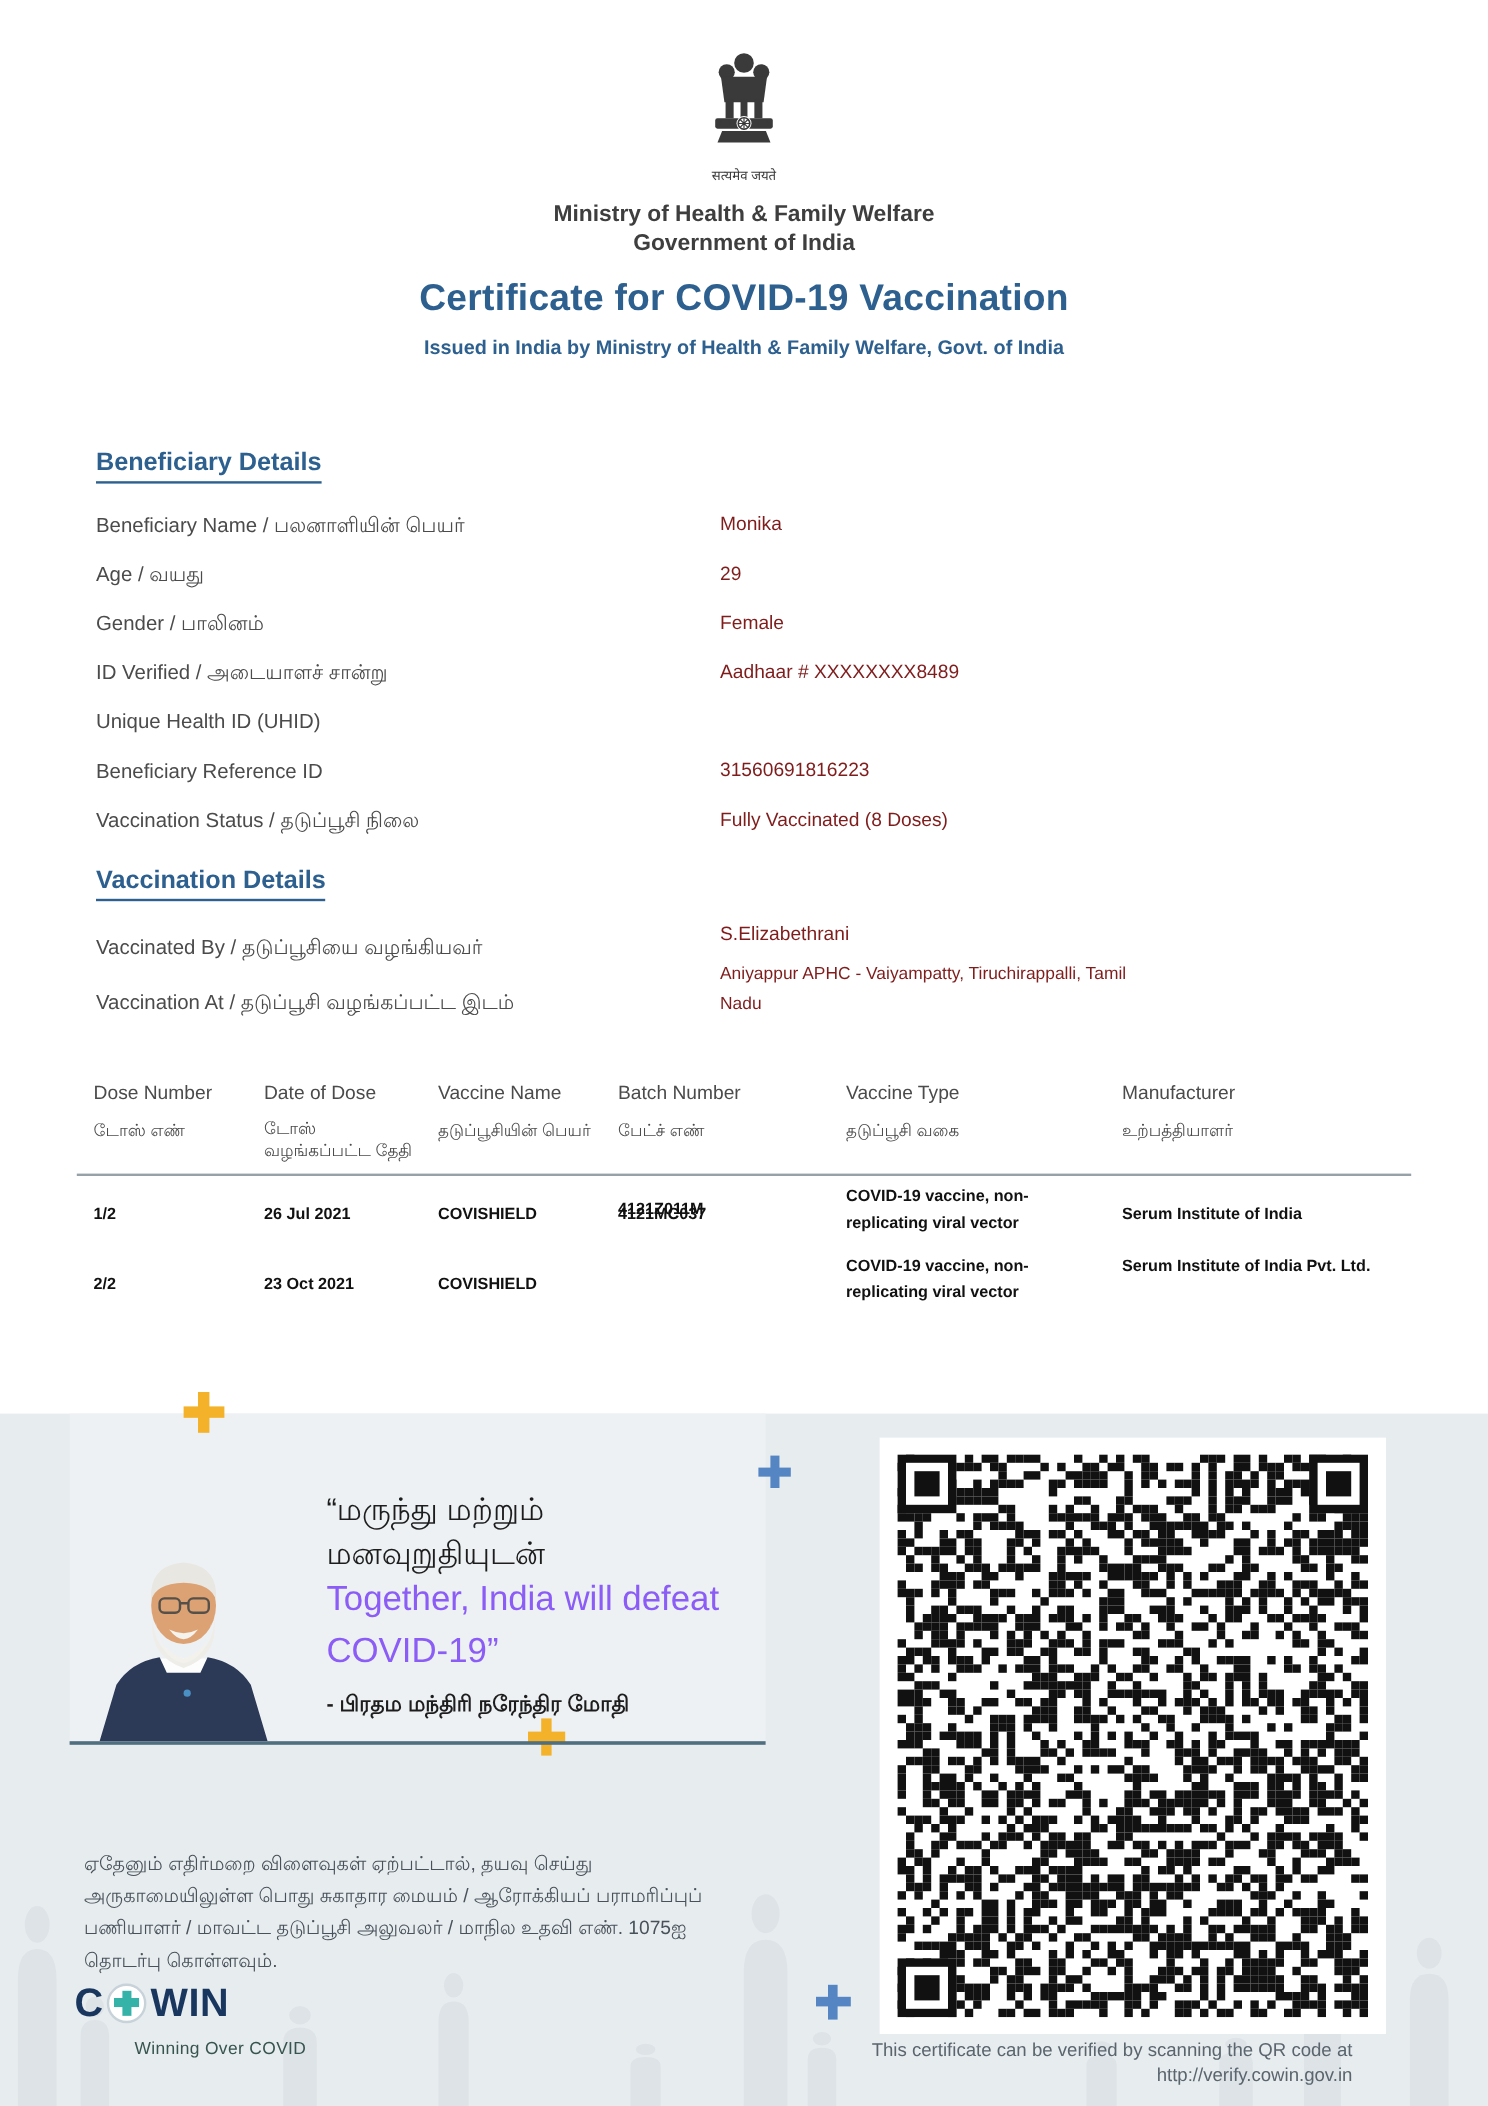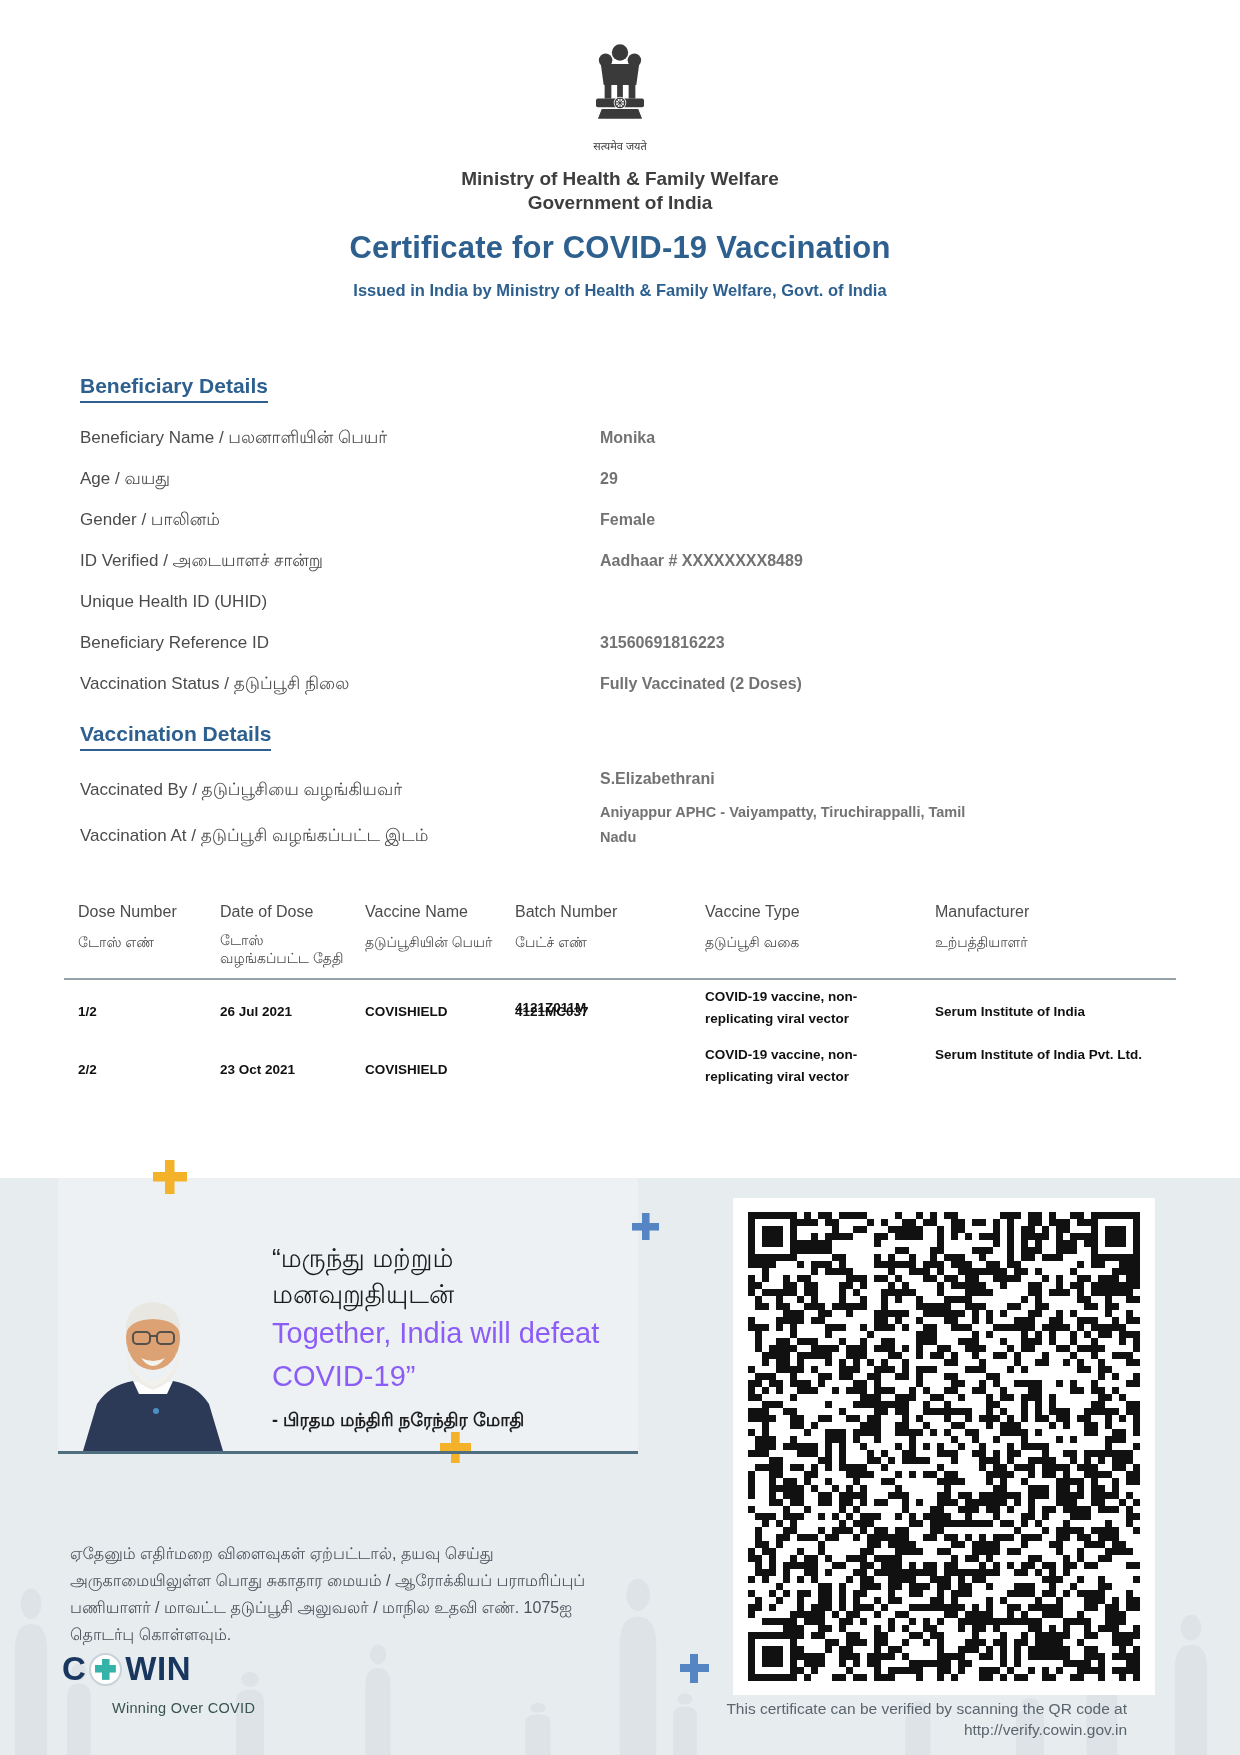--- a/index.html
+++ b/index.html
@@ -12,21 +12,21 @@
   .emblem{left:588px;top:40px;width:64px;height:96px;}
   .motto{left:545px;top:138px;width:150px;text-align:center;font-size:11px;color:#3a3a3a;}
   .ministry{top:168px;font-size:19px;font-weight:bold;color:#3e3e3e;}
   .gov{top:192px;font-size:19px;font-weight:bold;color:#3e3e3e;}
   .title{top:230px;font-size:31px;font-weight:bold;color:#2d608f;letter-spacing:.2px;}
   .subtitle{top:281px;font-size:16.5px;font-weight:bold;color:#2d608f;}
   .certid{top:319px;display:flex;justify-content:center;gap:20px;font-size:16px;font-weight:bold;color:#1f1f1f;}
 
   .sechead{left:80px;font-size:21px;font-weight:bold;color:#2d608f;border-bottom:2px solid #2d608f;padding-bottom:3px;}
   .lbl{left:80px;font-size:17px;color:#4b4b4b;}
-  .val{left:600px;font-size:16px;font-weight:bold;color:#737373;}
+  .val{left:600px;font-size:16px;font-weight:normal;color:#7f1d1d;}
 
   
   .th-en{font-size:16px;color:#4b4b4b;}
   .th-ta{font-size:14px;color:#4b4b4b;line-height:18px;}
   .td{font-size:13.5px;font-weight:bold;color:#111;line-height:22px;}
   .tdivider{left:64px;top:978px;width:1112px;height:2px;background:#97a1a8;}
 
   
   .band{left:0;top:1178px;width:1240px;height:577px;background:#e7ecef;}
   .qpanel{left:58px;top:1178px;width:580px;height:273px;background:#edf1f4;}
@@ -100,21 +100,21 @@
   <div class="abs lbl z1" style="top:551px;">ID Verified / அடையாளச் சான்று</div>
   <div class="abs val z1" style="top:552px;">Aadhaar # XXXXXXXX8489</div>
 
   <div class="abs lbl z1" style="top:592px;">Unique Health ID (UHID)</div>
   <div class="abs val z1" style="top:593px;"></div>
 
   <div class="abs lbl z1" style="top:633px;">Beneficiary Reference ID</div>
   <div class="abs val z1" style="top:634px;">31560691816223</div>
 
   <div class="abs lbl z1" style="top:674px;">Vaccination Status / தடுப்பூசி நிலை</div>
-  <div class="abs val z1" style="top:675px;">Fully Vaccinated (2 Doses)</div>
+  <div class="abs val z1" style="top:675px;">Fully Vaccinated (8 Doses)</div>
 
   <div class="abs sechead z1" style="top:722px;">Vaccination Details</div>
 
   <div class="abs lbl z1" style="top:780px;">Vaccinated By / தடுப்பூசியை வழங்கியவர்</div>
   <div class="abs val z1" style="top:770px;">S.Elizabethrani</div>
 
   <div class="abs lbl z1" style="top:826px;">Vaccination At / தடுப்பூசி வழங்கப்பட்ட இடம்</div>
   <div class="abs val z1" style="top:800px;width:370px;font-size:14.5px;line-height:25px;">Aniyappur APHC - Vaiyampatty, Tiruchirappalli, Tamil Nadu</div>
 
   <div class="abs th-en z1" style="left:78px;top:903px;">Dose Number</div>

